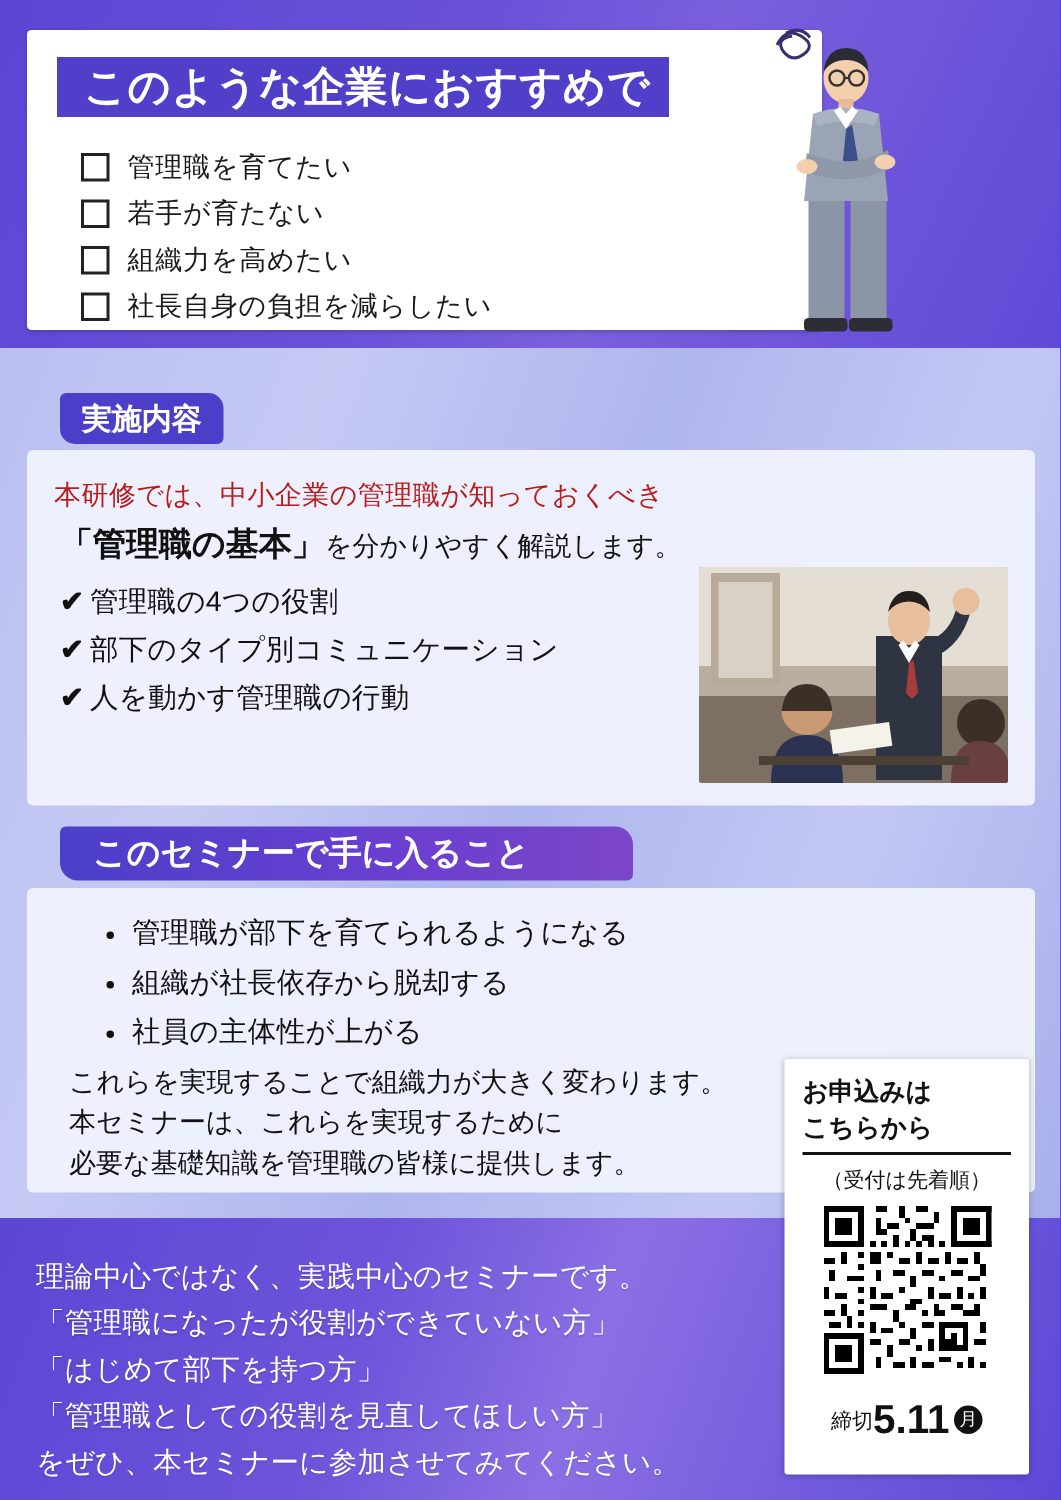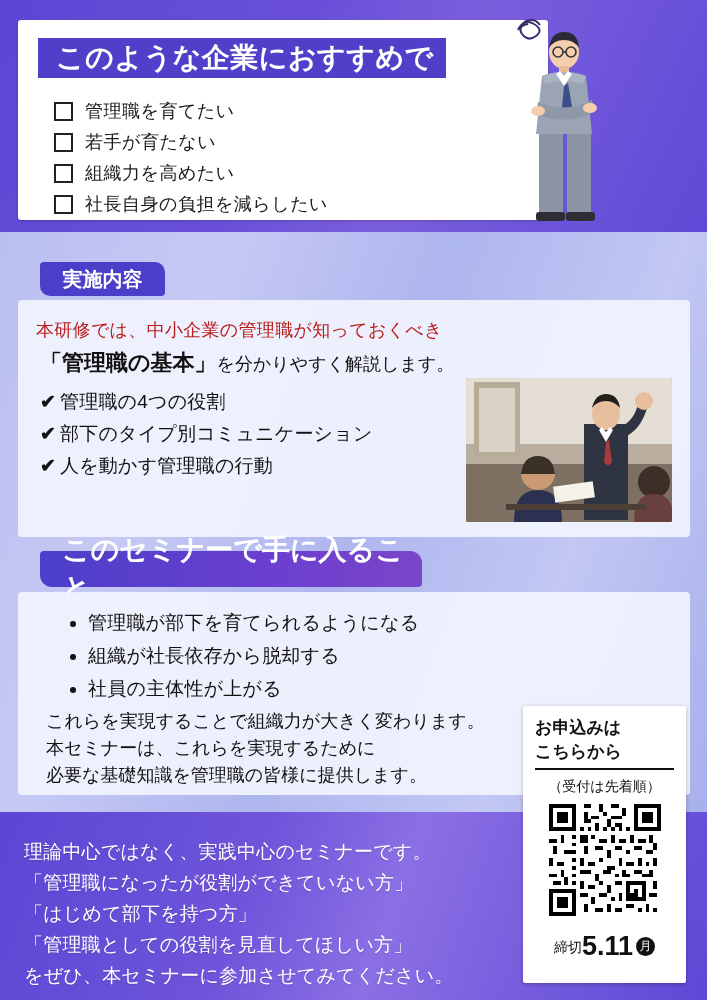--- a/index.html
+++ b/index.html
@@ -97,28 +97,28 @@
     color: #fff;
     font-weight: bold;
     background: #4b3fc9;
     display: flex;
     align-items: center;
     justify-content: center;
     box-sizing: border-box;
   }
   .sec1 {
     left: 40px; top: 262px;
-    width: 125px; height: 34px;
+    width: 109px; height: 34px;
     font-size: 20px;
     border-radius: 4px 10px 4px 10px;
   }
   .sec2 {
     left: 40px; top: 551px;
     width: 382px; height: 36px;
-    font-size: 28px;
+    font-size: 22px;
     border-radius: 4px 12px 4px 12px;
     background: linear-gradient(90deg,#4b3fc9 0%, #6b3fd0 60%, #7b45c8 100%);
     justify-content: flex-start;
     padding-left: 22px;
   }
 
   
   .card1 {
     position: absolute;
     left: 18px; top: 300px;

